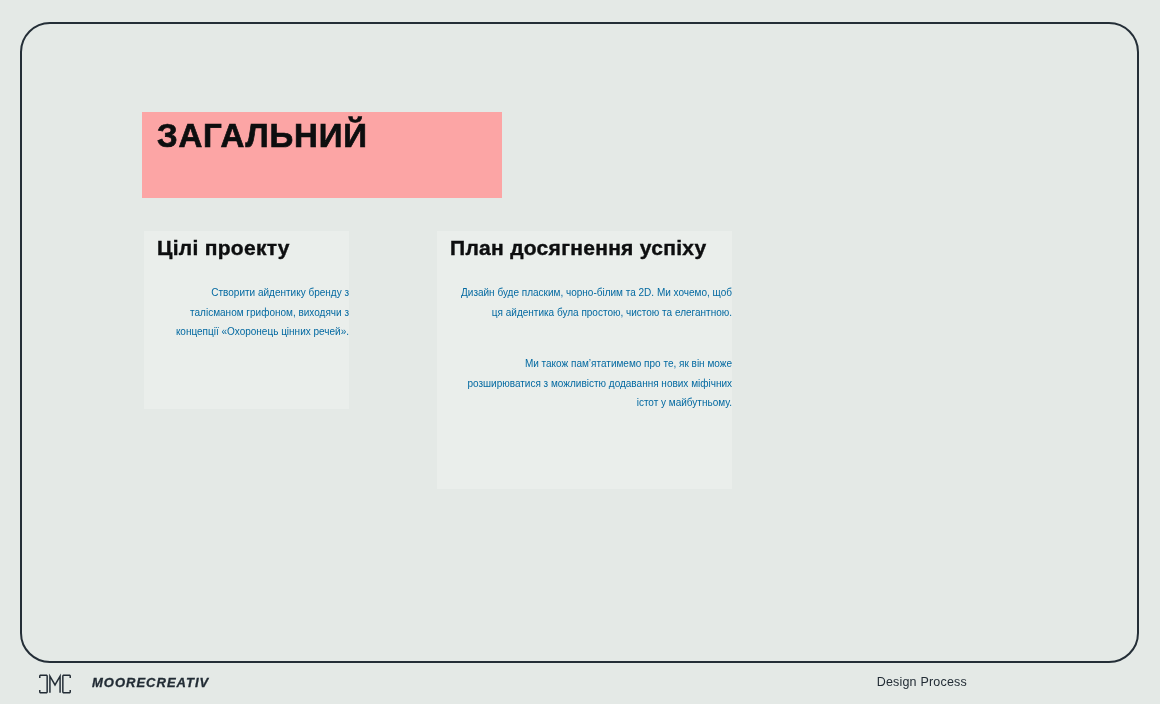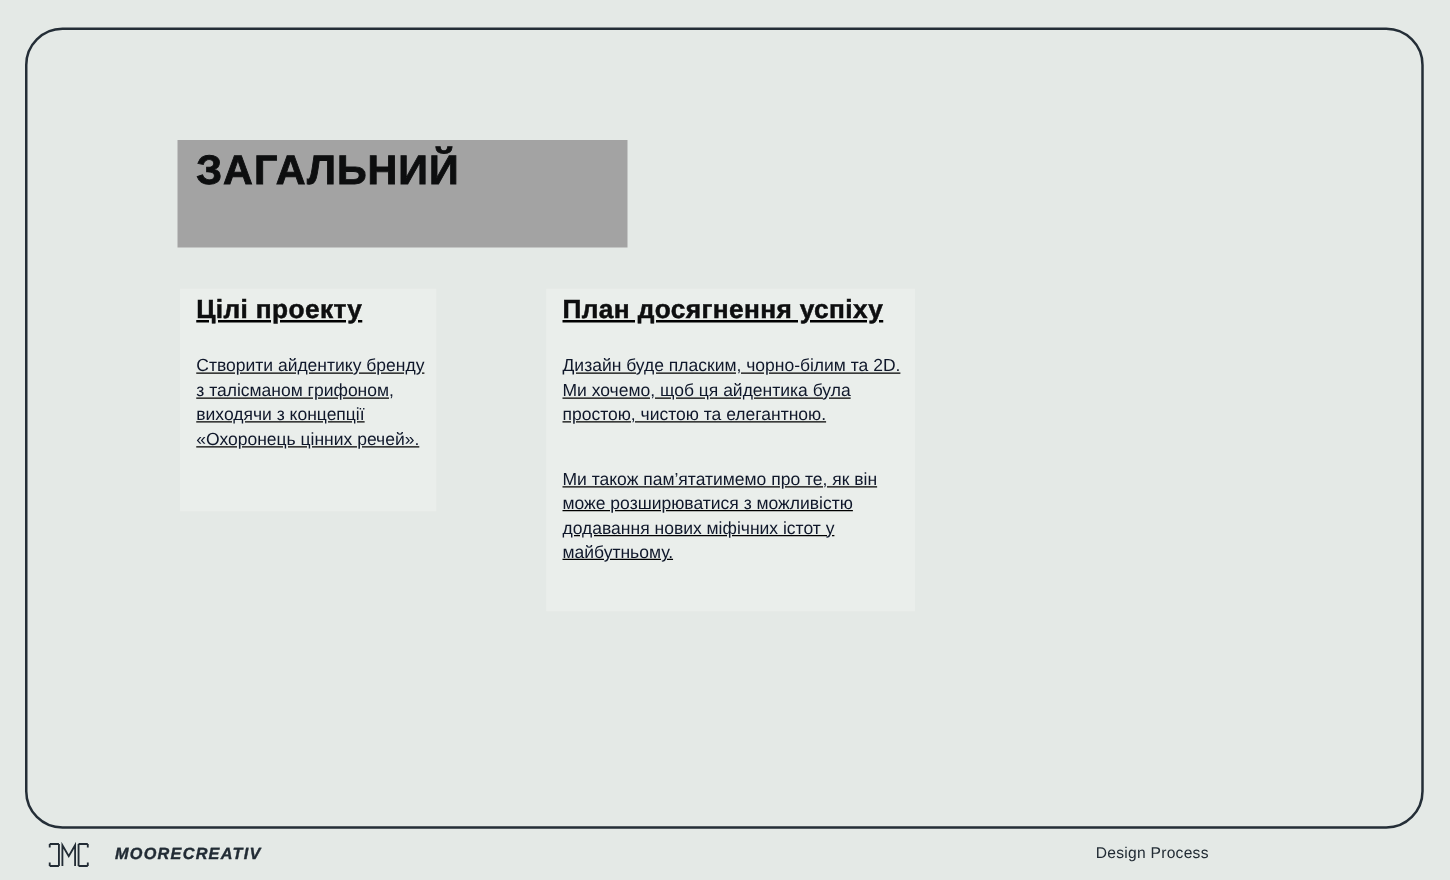--- a/index.html
+++ b/index.html
@@ -14,55 +14,56 @@
     position: absolute;
     left: 20px; top: 22px;
     width: 1119px; height: 641px;
     border: 2.5px solid #242e37;
     border-radius: 30px;
   }
   .title-block {
     position: absolute;
     left: 120px; top: 88px;
     width: 360px; height: 86px;
-    background: #a3a3a3;
+    background: #fca5a5;
   }
   .title {
     position: absolute;
     left: 15px; top: 5px;
     font-size: 33px;
     line-height: 38px;
     font-weight: 800;
     letter-spacing: 0.8px;
     color: #0d0e0f;
     -webkit-text-stroke: 0.7px #0d0e0f;
     text-transform: uppercase;
     white-space: nowrap;
   }
   .col-block {
     position: absolute;
     background: #eaeeeb;
     top: 207px;
   }
   .col-goals  { left: 122px; width: 205px; height: 178px; }
   .col-plan   { left: 415px; width: 295px; height: 258px; }
-  .col-inner { padding: 5px 0 0 13px; text-decoration: underline; }
+  .col-inner { padding: 5px 0 0 13px; }
   .col-heading {
     font-size: 21px;
     font-weight: 800;
     letter-spacing: 0.3px;
     color: #0d0e0f;
     -webkit-text-stroke: 0.4px #0d0e0f;
     white-space: nowrap;
   }
   .col-body {
     margin-top: 23px;
-    font-size: 14px;
+    font-size: 10px;
     line-height: 19.5px;
-    color: #0f172a;
+    color: #0369a1;
+    text-align: right;
   }
   .col-plan .col-body p + p { margin-top: 32px; }
   .footer {
     position: absolute;
     left: 0; top: 663px;
     width: 1008px; height: 41px;
   }
   .logo {
     position: absolute;
     left: 36px; top: 9px;

